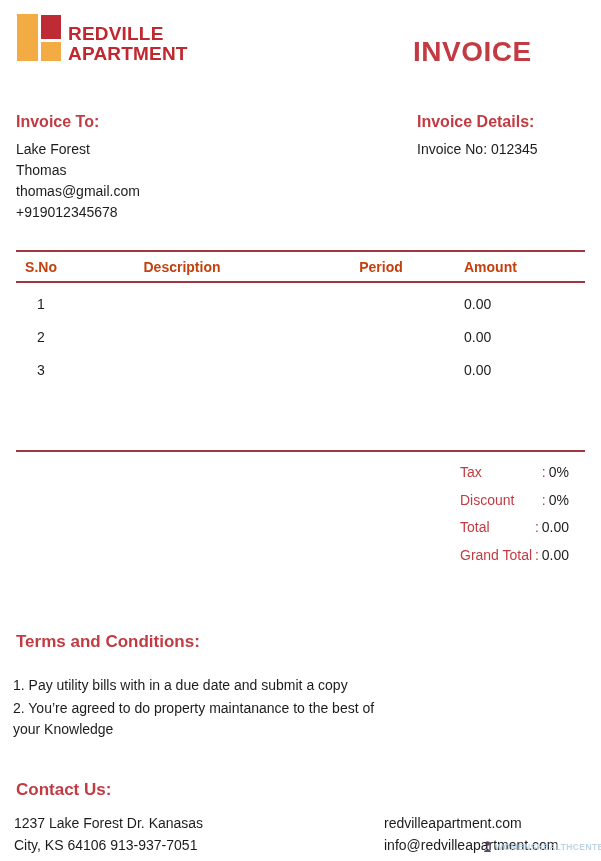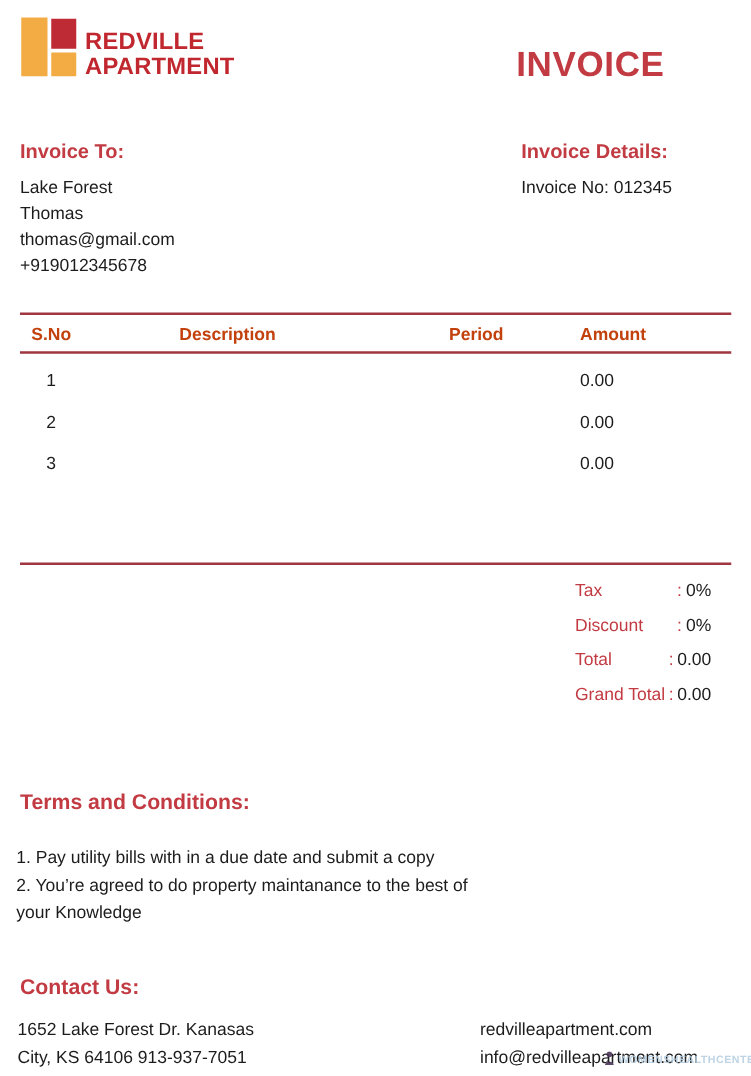--- a/index.html
+++ b/index.html
@@ -169,21 +169,21 @@
   </div>
 
   <div class="sec-heading h-terms">Terms and Conditions:</div>
   <div class="terms-items">
     <div class="term">1. Pay utility bills with in a due date and submit a copy</div>
     <div class="term">2. You’re agreed to do property maintanance to the best of your Knowledge</div>
   </div>
 
   <div class="sec-heading h-contact">Contact Us:</div>
   <div class="text-lines contact-left">
-    <div>1652 Lake Forest Dr. Kanasas</div>
+    <div>1237 Lake Forest Dr. Kanasas</div>
     <div>City, KS 64106 913-937-7051</div>
   </div>
   <div class="text-lines contact-right">
     <div>redvilleapartment.com</div>
     <div>info@redvilleapartment.com</div>
   </div>
 
   <div class="watermark">
     <svg class="wm-icon" viewBox="0 0 9 12" xmlns="http://www.w3.org/2000/svg">
       <circle cx="4.5" cy="2.5" r="2.2" fill="#4A3558"></circle>

